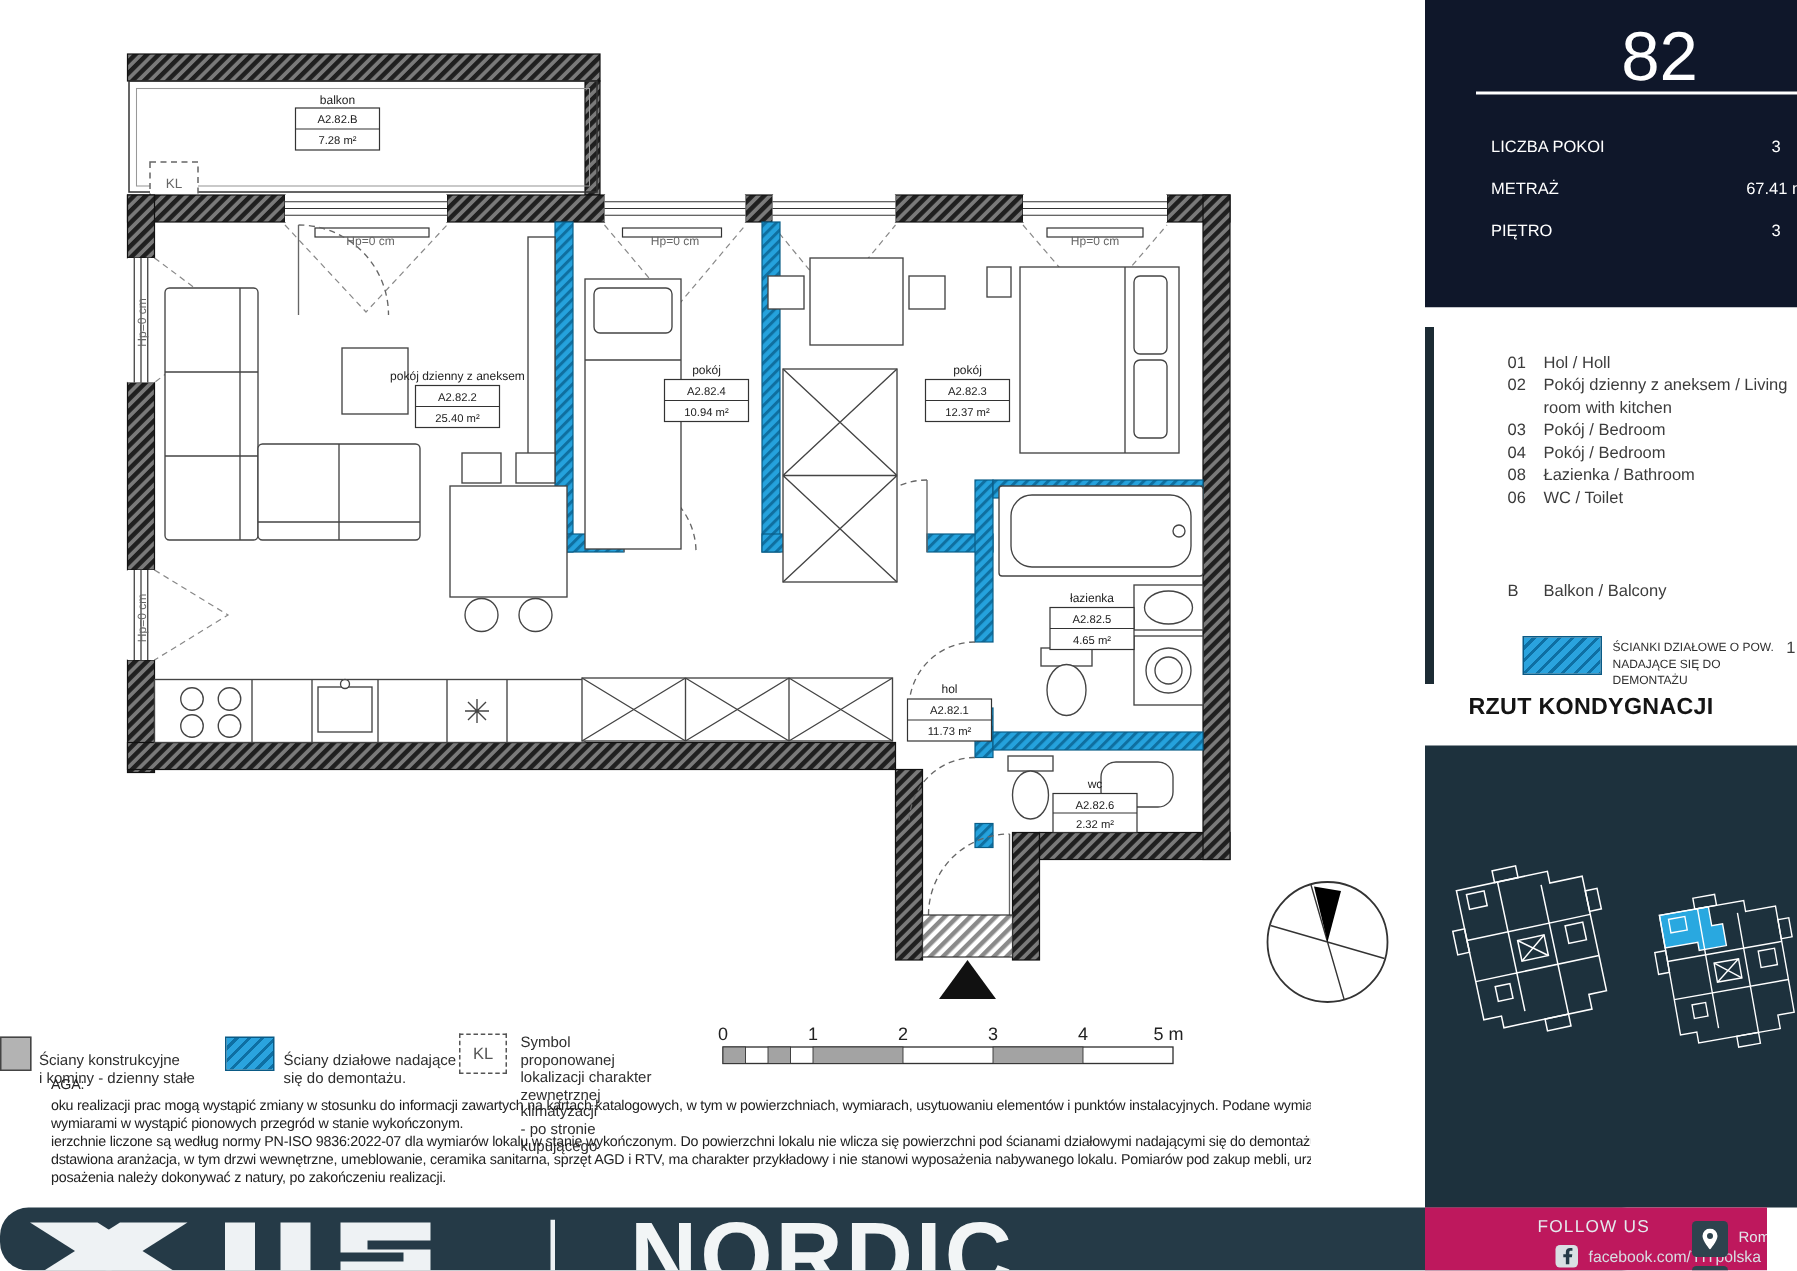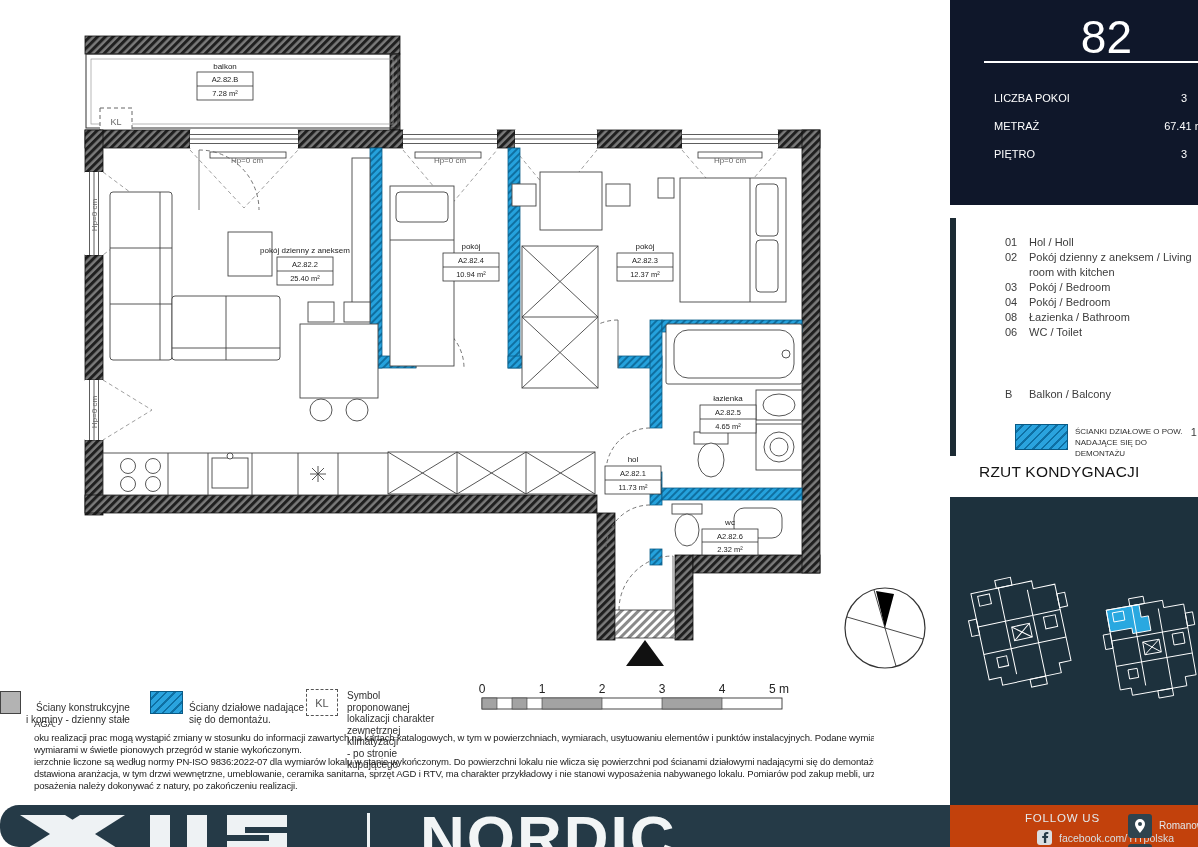--- a/index.html
+++ b/index.html
@@ -13,21 +13,21 @@
 
   
   .legend{position:absolute;left:0;top:684px;width:445px;height:50px;font-size:10px;color:#2e2e2e;}
   .lg-swatch{position:absolute;border:1px solid #444;}
   .sw-gray{left:0;top:7px;width:19px;height:21px;background:#b3b3b3;}
   .sw-blue{left:150px;top:7px;width:31px;height:21px;
      background:repeating-linear-gradient(135deg,#2aa3de 0 4px,#0e6fa3 4px 6px);border-color:#0a5a85;}
   .sw-kl{left:306px;top:5px;width:30px;height:25px;border:1.4px dashed #555;background:#fff;
      color:#555;font-size:11px;display:flex;align-items:center;justify-content:center;}
   .lg-label{position:absolute;line-height:12px;margin-top:12px;}
-  .lb1{left:26px;top:6px;text-align:right;}
+  .lb1{left:26px;top:6px;}
   .lb2{left:189px;top:6px;}
   .lb3{left:347px;top:-6px;line-height:11.5px;}
 
   
   .notes{position:absolute;left:2px;top:718px;width:840px;overflow:hidden;color:#222;
          font-size:9.5px;line-height:12px;white-space:nowrap;letter-spacing:-0.15px;margin-left:32px;}
   .notes .hd{display:block;margin-bottom:2px;}
 
   
   .panel-top{position:absolute;left:950px;top:0;width:248px;height:205px;background:#0f172a;color:#fff;}
@@ -43,29 +43,29 @@
   .room-row{display:flex;font-size:11px;line-height:15px;padding-left:27px;}
   .room-row .no{width:24px;flex:none;}
   .room-row .nm{width:172px;flex:none;}
   .room-row .ar{margin-left:auto;margin-right:-2px;white-space:nowrap;}
   .row-balcony{margin-top:47px;}
   .part-note{display:flex;margin-top:22px;padding-left:0;position:relative;height:26px;}
   .part-swatch{position:absolute;left:37px;top:0;width:51px;height:24px;border:1px solid #0a5a85;
      background:repeating-linear-gradient(135deg,#2aa3de 0 4px,#0e6fa3 4px 6px);}
   .part-text{position:absolute;left:97px;top:2px;font-size:8px;line-height:11px;color:#2e2e2e;}
   .part-area{position:absolute;right:-2px;top:2px;font-size:11px;}
-  .sec-title{margin-top:13px;margin-left:1px;font-size:15.5px;color:#141414;letter-spacing:0.2px;}
+  .sec-title{margin-top:13px;margin-left:1px;font-size:15.5px;color:#141414;letter-spacing:0.2px;font-weight:bold;}
 
   .panel-map{position:absolute;left:950px;top:497px;width:248px;height:308px;background:#1d313d;}
 
   
   .footer-left{position:absolute;left:0;top:805px;width:1100px;height:42px;background:#253a47;overflow:hidden;border-radius:19px;}
   .brand-secondary{position:absolute;left:420px;top:3px;font-size:62px;font-weight:bold;
       letter-spacing:2px;color:#f2f5f6;line-height:60px;}
-  .footer-right{position:absolute;left:950px;top:805px;width:248px;height:42px;background:#c2410c;overflow:hidden;}
+  .footer-right{position:absolute;left:950px;top:805px;width:228px;height:42px;background:#be185d;overflow:hidden;}
   .follow{position:absolute;left:75px;top:7px;font-size:11.5px;letter-spacing:0.8px;color:#e4eaee;}
   .fb-row{position:absolute;left:87px;top:25px;display:flex;align-items:center;gap:7px;}
   .fb-icon{width:15px;height:15px;border-radius:3px;background:#d9dfe3;display:flex;align-items:center;justify-content:center;}
   .fb-text{font-size:10.5px;color:#d7dee3;}
   .badge{position:absolute;width:24px;height:24px;border-radius:3px;background:#2e434e;
       display:flex;align-items:center;justify-content:center;}
   .badge-pin{left:178px;top:9px;}
   .badge-2{left:178px;top:39px;}
   .addr{position:absolute;left:209px;top:15px;font-size:10px;color:#e2e8ec;white-space:nowrap;}
 </style>
@@ -373,21 +373,21 @@
       <div>Symbol proponowanej</div>
         <div>lokalizacji charakter</div>
       <div>zewnętrznej klimatyzacji</div>
         <div>- po stronie kupującego</div>
     </div>
   </div>
 
   <div class="notes">
     <span class="hd">AGA:</span>
     <div>oku realizacji prac mogą wystąpić zmiany w stosunku do informacji zawartych na kartach katalogowych, w tym w powierzchniach, wymiarach, usytuowaniu elementów i punktów instalacyjnych. Podane wymiary</div>
-    <div>wymiarami w świetle pionowych przegród w stanie wykończonym.</div>
+    <div>wymiarami w wystąpić pionowych przegród w stanie wykończonym.</div>
     <div>ierzchnie liczone są według normy PN-ISO 9836:2022-07 dla wymiarów lokalu w stanie wykończonym. Do powierzchni lokalu nie wlicza się powierzchni pod ścianami działowymi nadającymi się do demontażu.</div>
     <div>dstawiona aranżacja, w tym drzwi wewnętrzne, umeblowanie, ceramika sanitarna, sprzęt AGD i RTV, ma charakter przykładowy i nie stanowi wyposażenia nabywanego lokalu. Pomiarów pod zakup mebli, urządzeń</div>
     <div>posażenia należy dokonywać z natury, po zakończeniu realizacji.</div>
   </div>
 
   <div class="panel-top">
     <div class="apt-no">82</div>
     <div class="apt-rule"></div>
     <div class="stat-row" style="top:92px;">
       <span class="lb">LICZBA POKOI</span>

